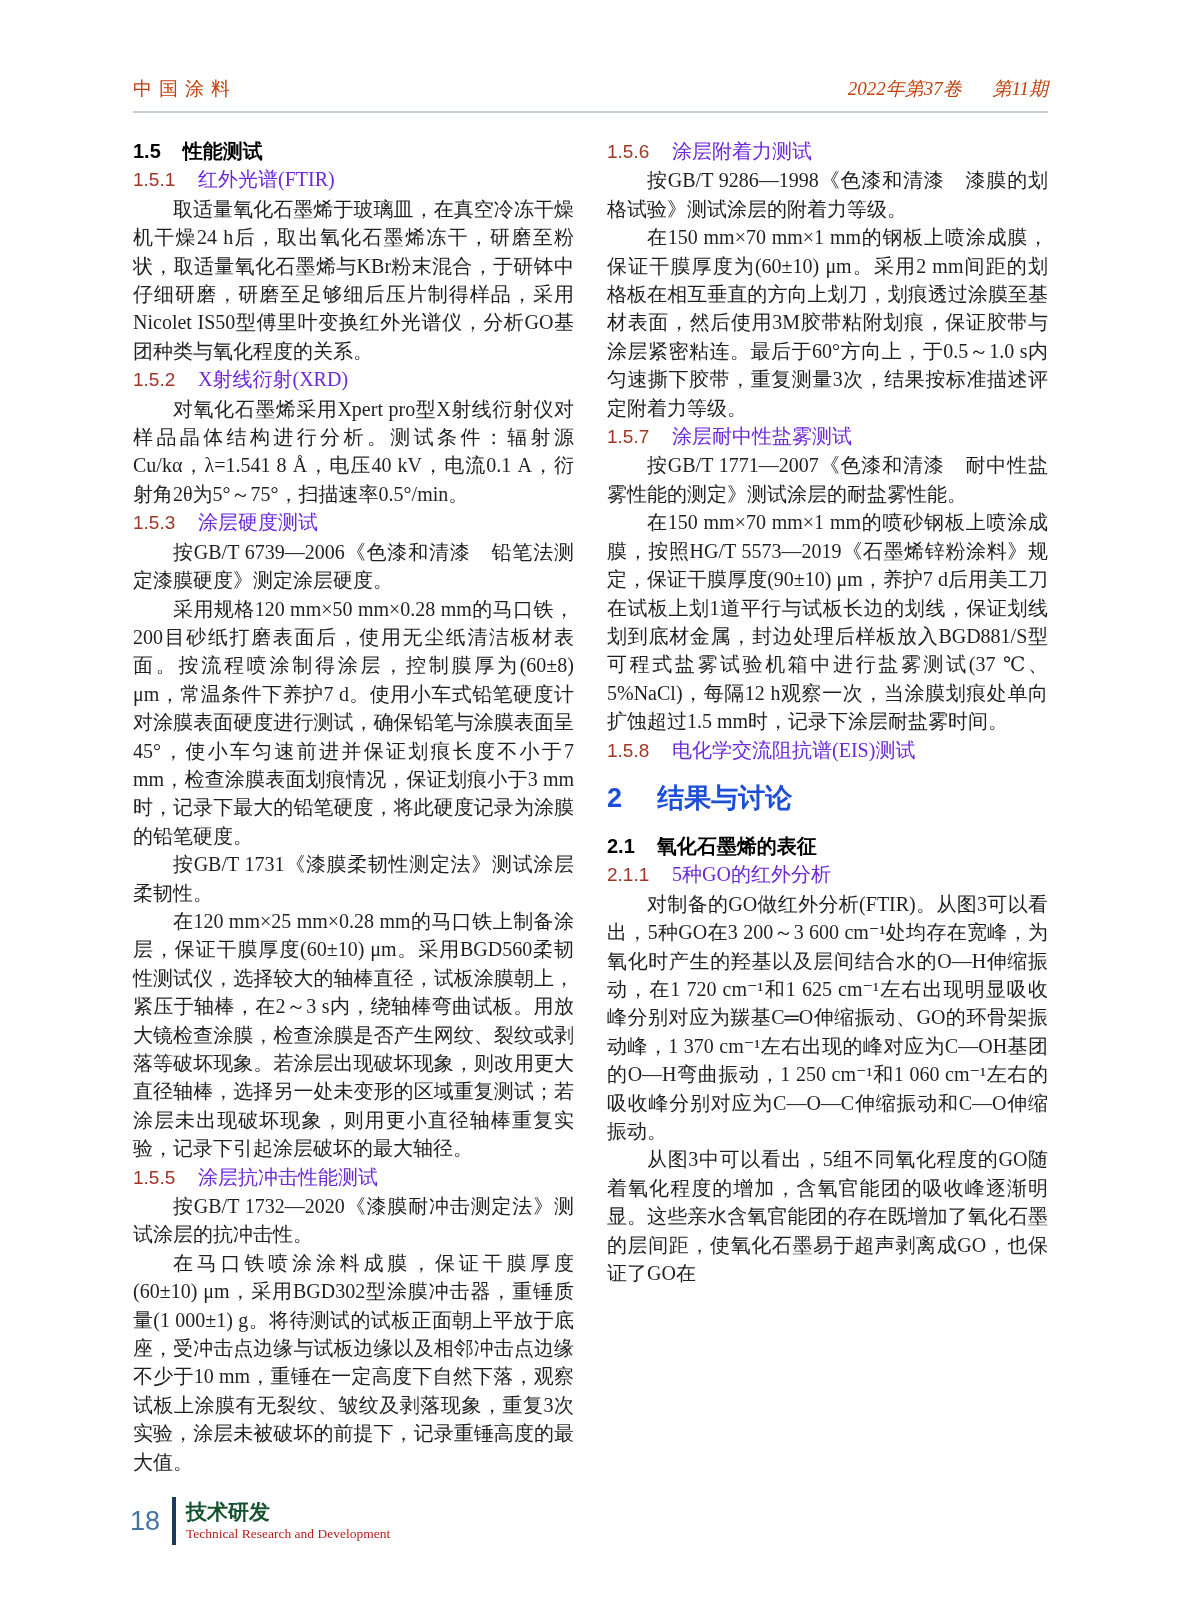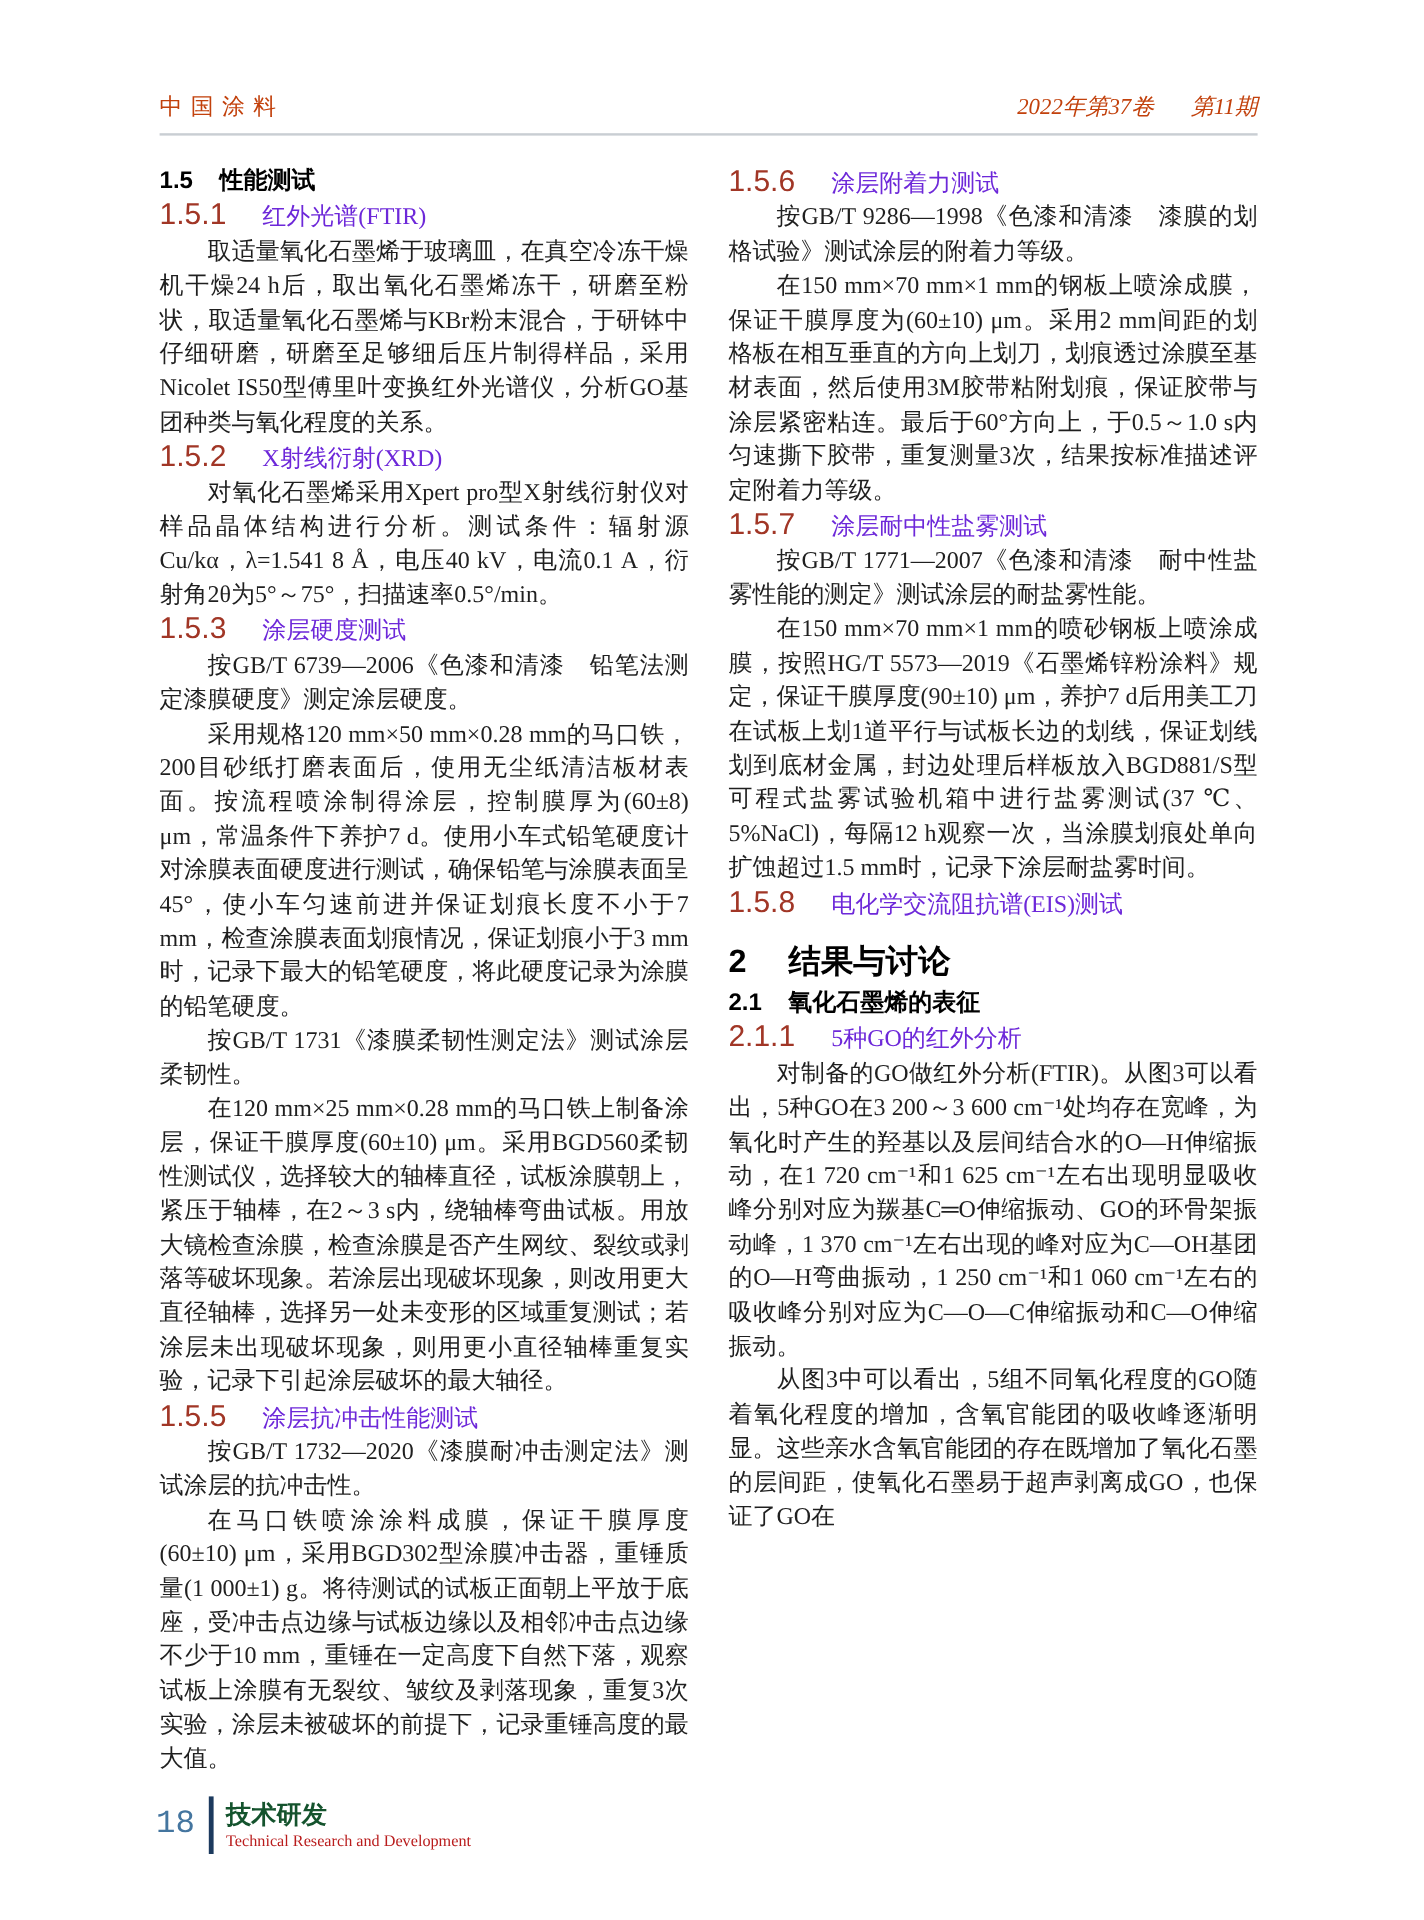--- a/index.html
+++ b/index.html
@@ -24,44 +24,44 @@
     display:flex; gap:33px;
   }
   .col {
     width:441px; font-size:20px; line-height:28.4px;
     text-align:justify; text-justify:inter-character;
   }
   .para { text-indent:2em; }
 
   .h1 {
     font-family:"Liberation Sans","DejaVu Sans",sans-serif;
-    font-weight:bold; color:#000000; font-size:27px; line-height:40px;
-    margin:13px 0 1px; text-align:left; text-indent:0;
+    font-weight:bold; color:#1d4ed8; font-size:27px; line-height:40px;
+    margin:13px 0 14px; text-align:left; text-indent:0;
   }
   .h1 .num { margin-right:1.3em; }
   .h2 {
     font-family:"Liberation Sans","DejaVu Sans",sans-serif;
     font-weight:bold; color:#000000; font-size:20px; line-height:28.4px;
     text-align:left; text-indent:0;
   }
   .h2 .num { margin-right:1.1em; }
   .h3 { line-height:28.4px; text-align:left; text-indent:0; }
   .h3 .num {
     font-family:"Liberation Sans","DejaVu Sans",sans-serif;
-    color:#a13626; font-size:25px; margin-right:1.2em;
+    color:#a13626; font-size:19px; margin-right:1.2em;
   }
   .h3 .ttl { color:#6d28d9; }
 
   .footer {
     position:absolute; left:130px; top:1497px;
     display:flex; align-items:center;
   }
   .page-number {
     color:#44759f; font-size:27px; line-height:1; margin-right:12px;
-    font-family:Liberation Mono, monospace;
+    font-family:Liberation Sans, sans-serif;
   }
   .footer-bar { width:4px; height:48px; background:#1c3a5e; margin-right:10px; }
   .footer-cn {
     font-family:Liberation Serif, serif;
     font-weight:bold; color:#14532d; font-size:21px; line-height:24px;
   }
   .footer-en { color:#b91c1c; font-size:13.5px; line-height:19px; }
 </style>
 </head>
 <body>

